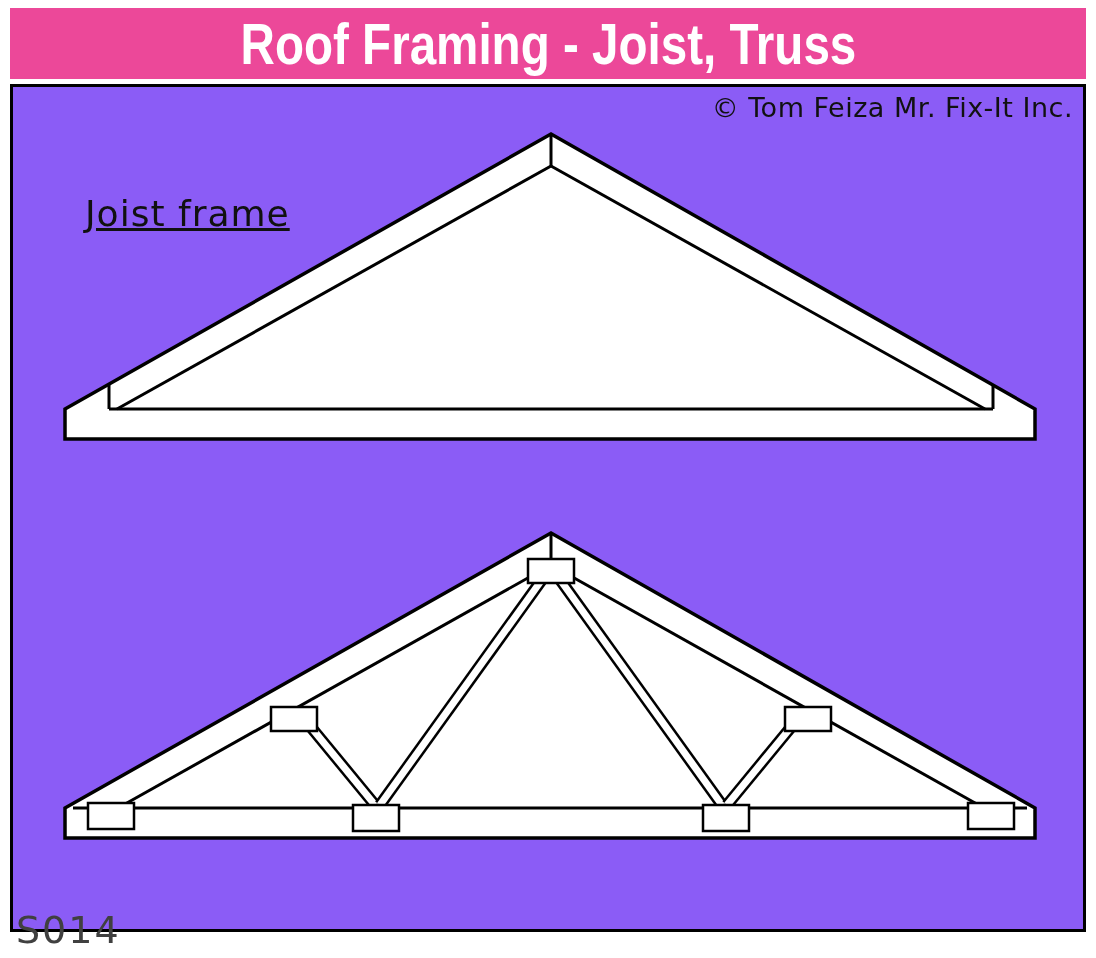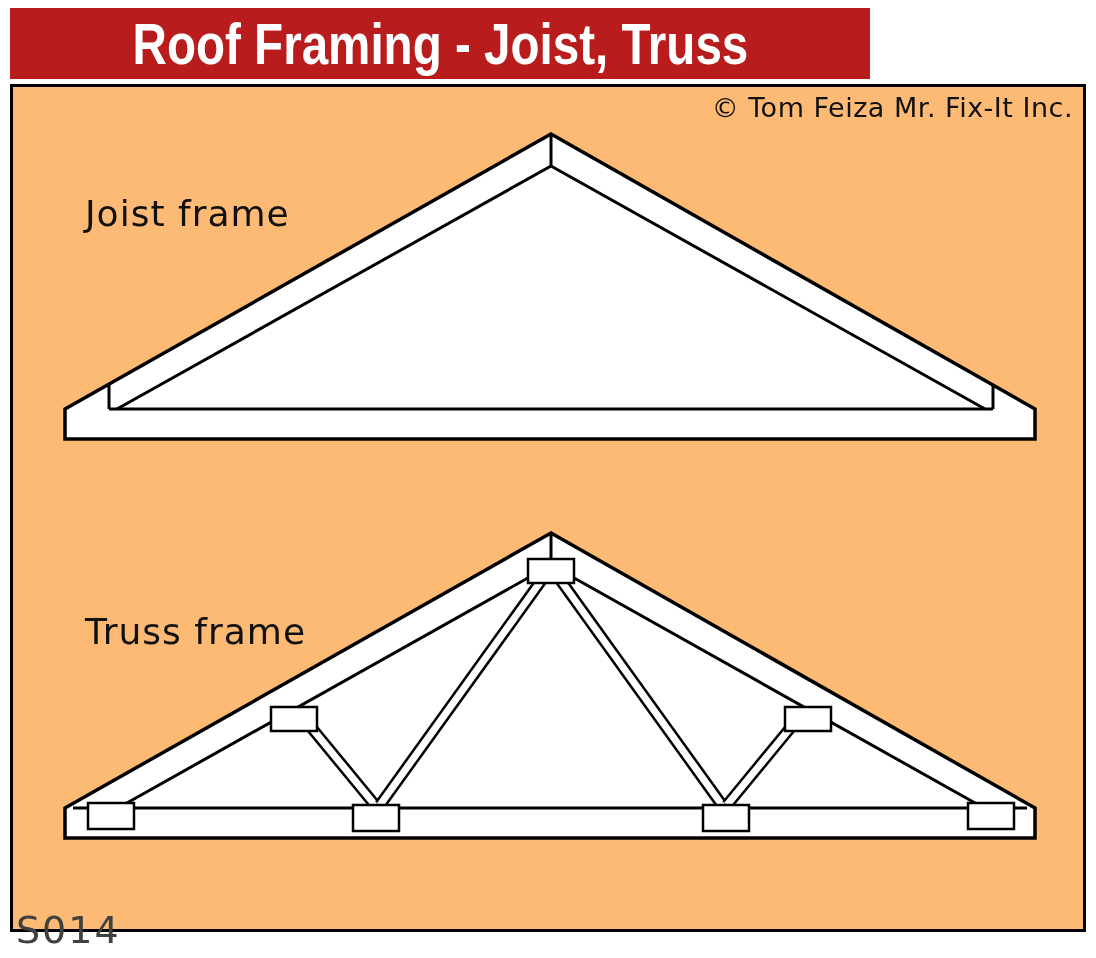--- a/index.html
+++ b/index.html
@@ -7,58 +7,58 @@
   body {
     width: 1096px; height: 958px;
     position: relative;
     font-family: "DejaVu Sans", sans-serif;
     color: #111;
     overflow: hidden;
   }
 
   .banner {
     position: absolute; left: 10px; top: 8px;
-    width: 860px; height: 71px;
-    background: #b91c1c;
+    width: 1076px; height: 71px;
+    background: #ec4899;
     display: flex; align-items: center; justify-content: center;
   }
   .banner-title {
     color: #fff;
     font-family: "Liberation Sans", sans-serif;
     font-weight: 800;
     font-size: 58px;
     letter-spacing: 0px;
     white-space: nowrap;
     transform: scaleX(0.82);
     transform-origin: center;
   }
 
   .frame {
     position: absolute; left: 10px; top: 84px;
     width: 1076px; height: 848px;
     border: 3px solid #000;
-    background: #fdba74;
+    background: #8b5cf6;
   }
 
   .copyright {
     position: absolute; top: 5px; right: 10px;
     font-size: 27px;
     letter-spacing: 0.5px;
     color: #111;
     white-space: nowrap;
   }
 
   .diagram-label {
     position: absolute;
     font-size: 36px;
     letter-spacing: 1px;
     color: #111;
     white-space: nowrap;
   }
-  .label-joist { left: 72px; top: 106px; }
+  .label-joist { left: 72px; top: 106px; text-decoration: underline; }
   .label-truss { left: 72px; top: 524px; }
 
   .line-art {
     position: absolute; left: 0; top: 0;
     width: 1070px; height: 806px;
     display: block;
   }
   .shell { fill: #fff; stroke: #000; stroke-width: 3.5; stroke-linejoin: miter; }
   .inner { fill: none; stroke: #000; stroke-width: 3; stroke-linecap: butt; }
   .mo { stroke: #000; stroke-width: 12; stroke-linecap: butt; }
@@ -130,16 +130,15 @@
         <rect class="gusset" x="75" y="716" width="46" height="26"></rect>
         <rect class="gusset" x="340" y="718" width="46" height="26"></rect>
         <rect class="gusset" x="690" y="718" width="46" height="26"></rect>
         <rect class="gusset" x="955" y="716" width="46" height="26"></rect>
       </g>
     </g>
   </svg>
 
   <div class="copyright">© Tom Feiza Mr. Fix-It Inc.</div>
   <div class="diagram-label label-joist">Joist frame</div>
-  <div class="diagram-label label-truss">Truss frame</div>
 </div>
 
 <div class="sheet-code">S014</div>
 
 </body></html>

